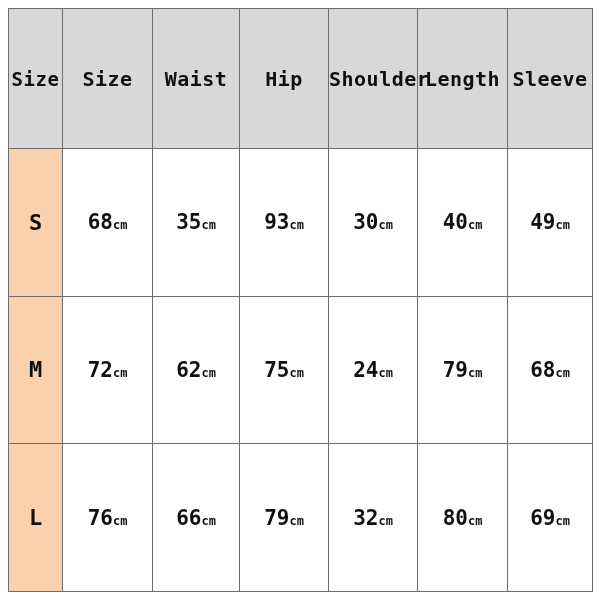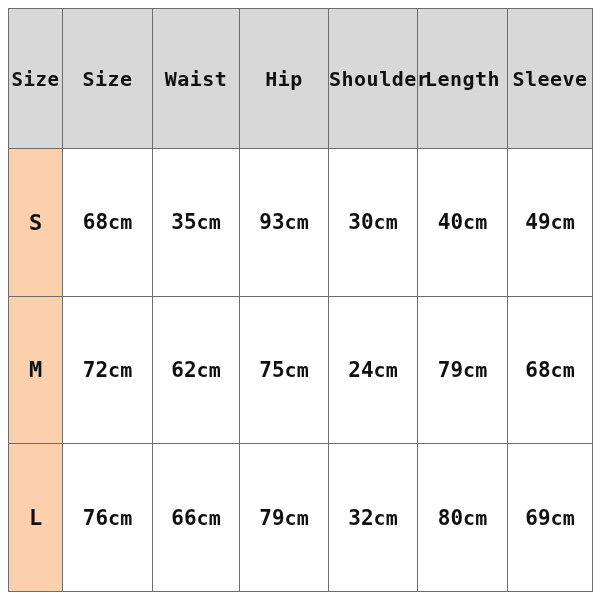--- a/index.html
+++ b/index.html
@@ -73,21 +73,21 @@
     background: #fbd0ac;
     font-size: 22px;
   }
 
   td.measure-cell {
     background: #ffffff;
     font-size: 21px;
     white-space: nowrap;
   }
   td.measure-cell .unit {
-    font-size: 20px;
+    font-size: 12px;
   }
 </style>
 </head>
 <body>
 
 <div id="size-chart-container">
   <table class="size-chart">
     <colgroup>
       <col class="c-size">
       <col class="c-bust">

